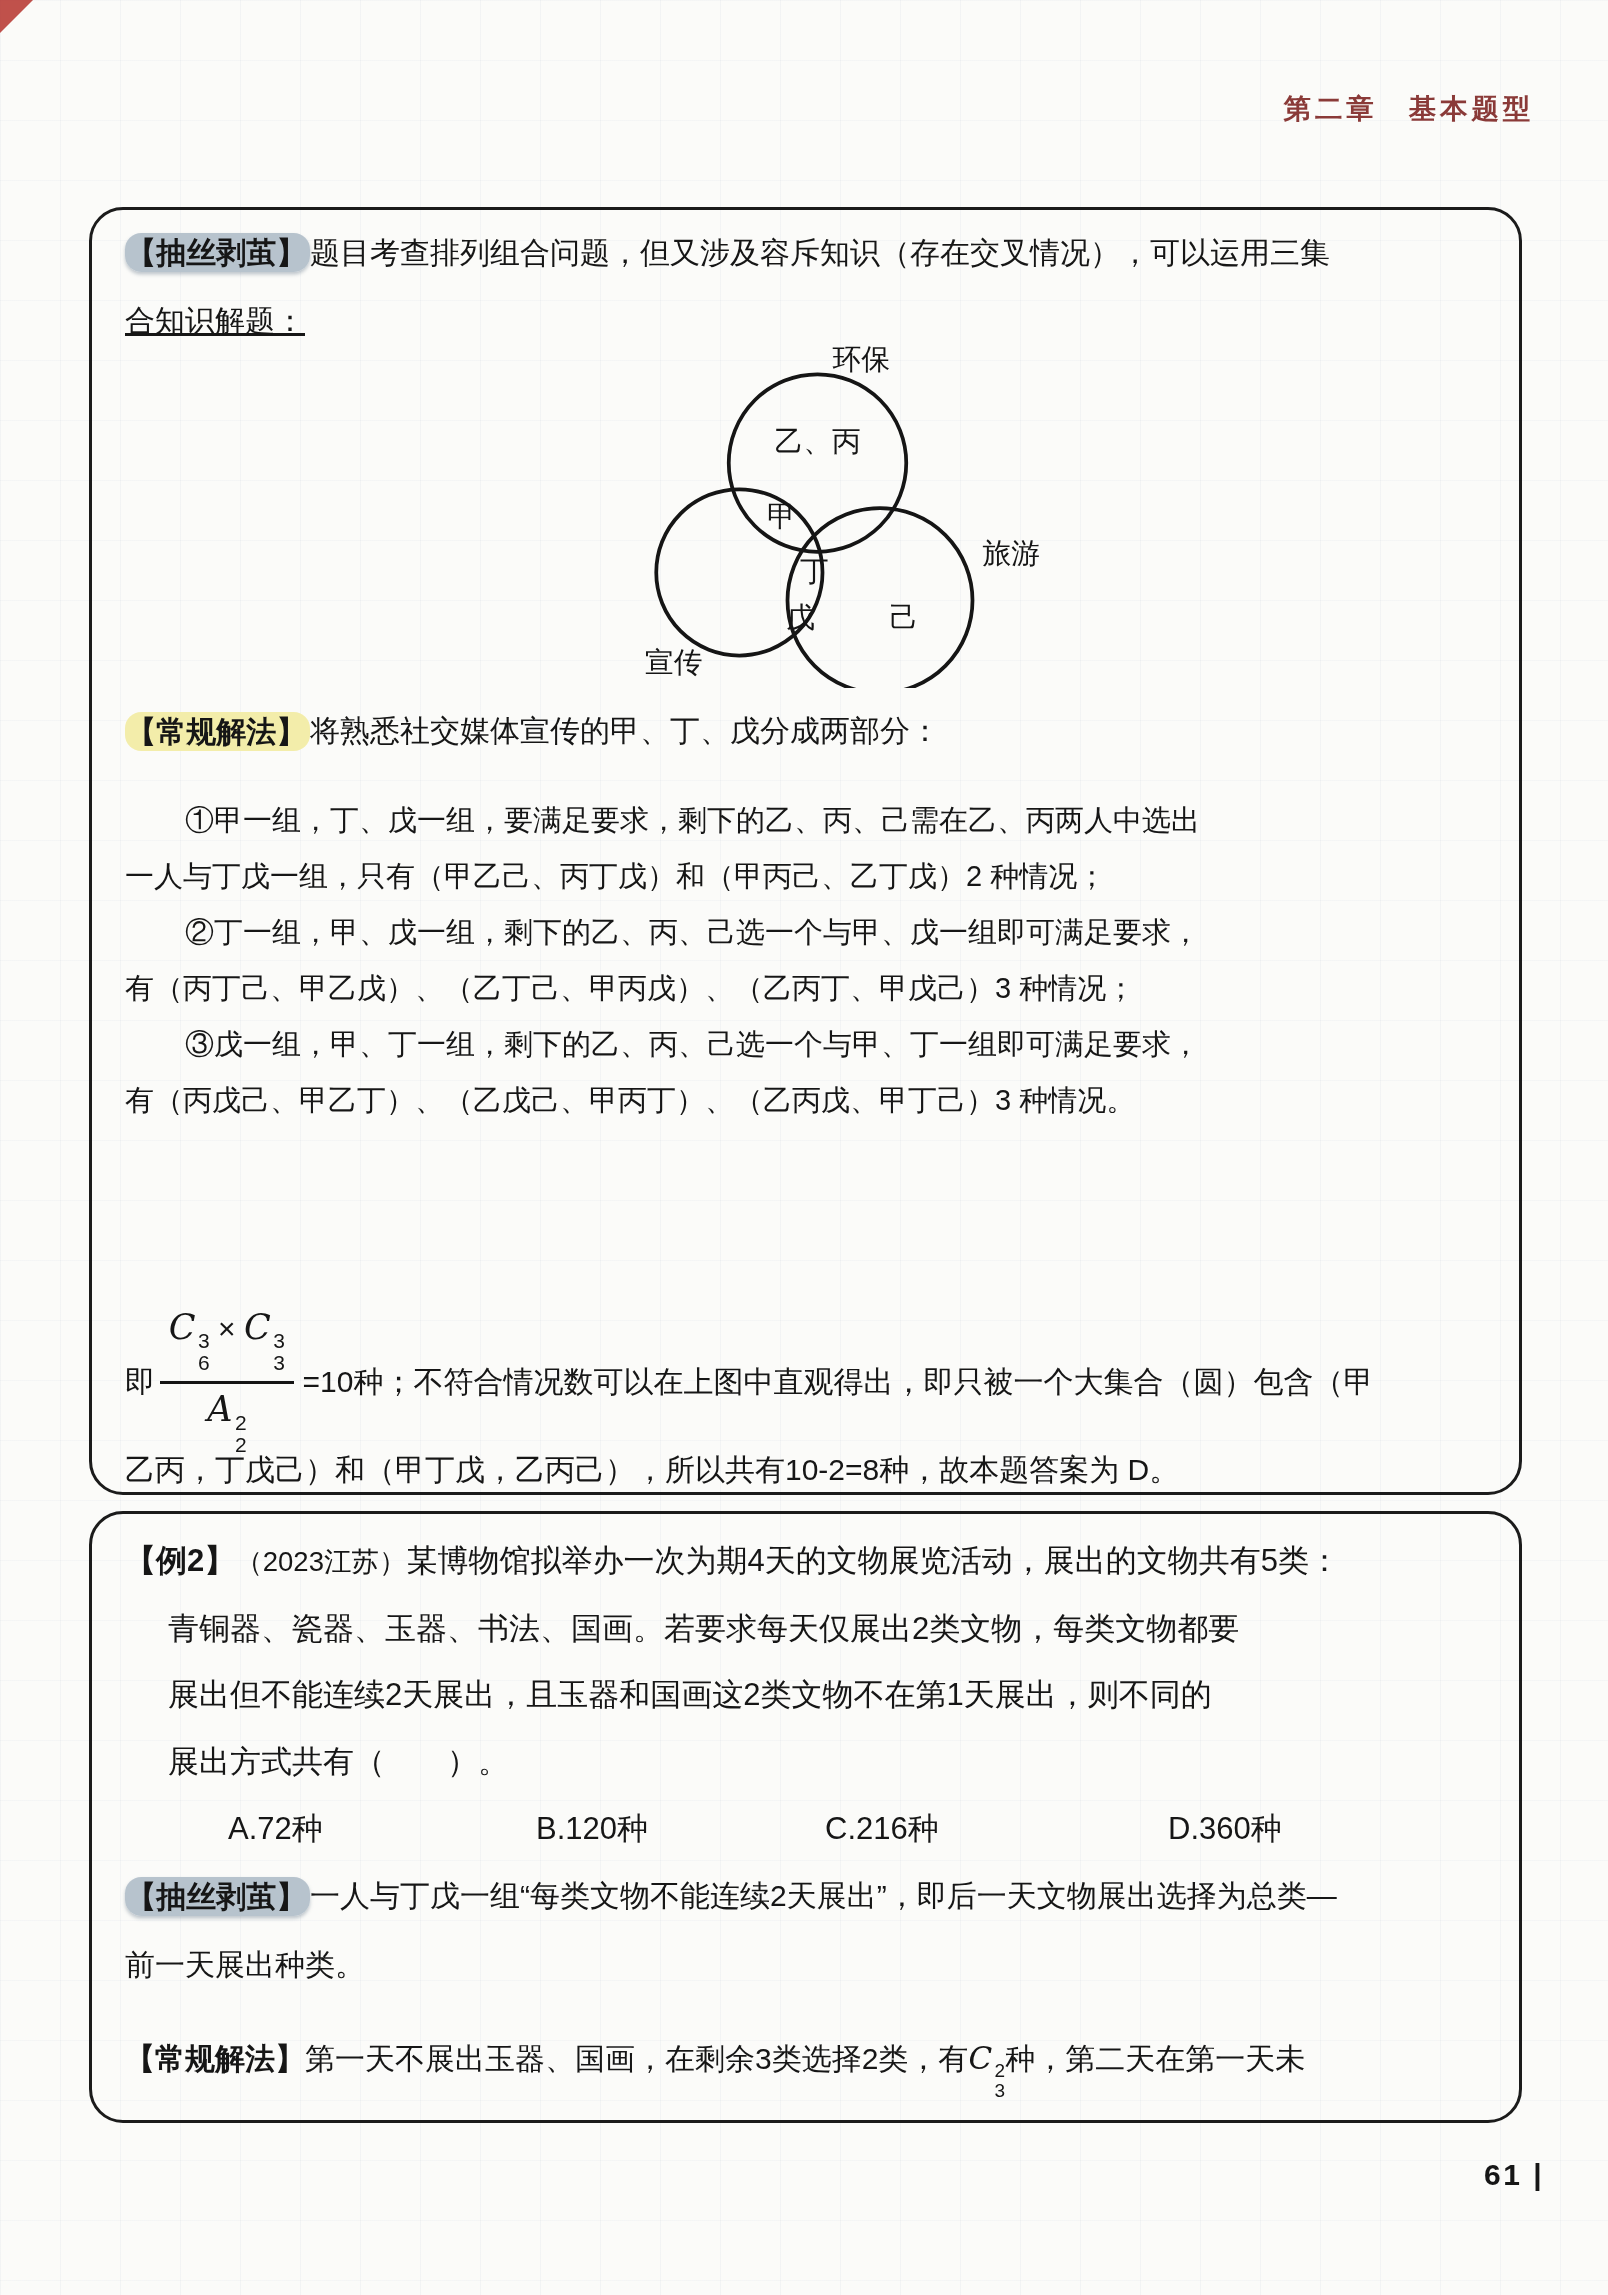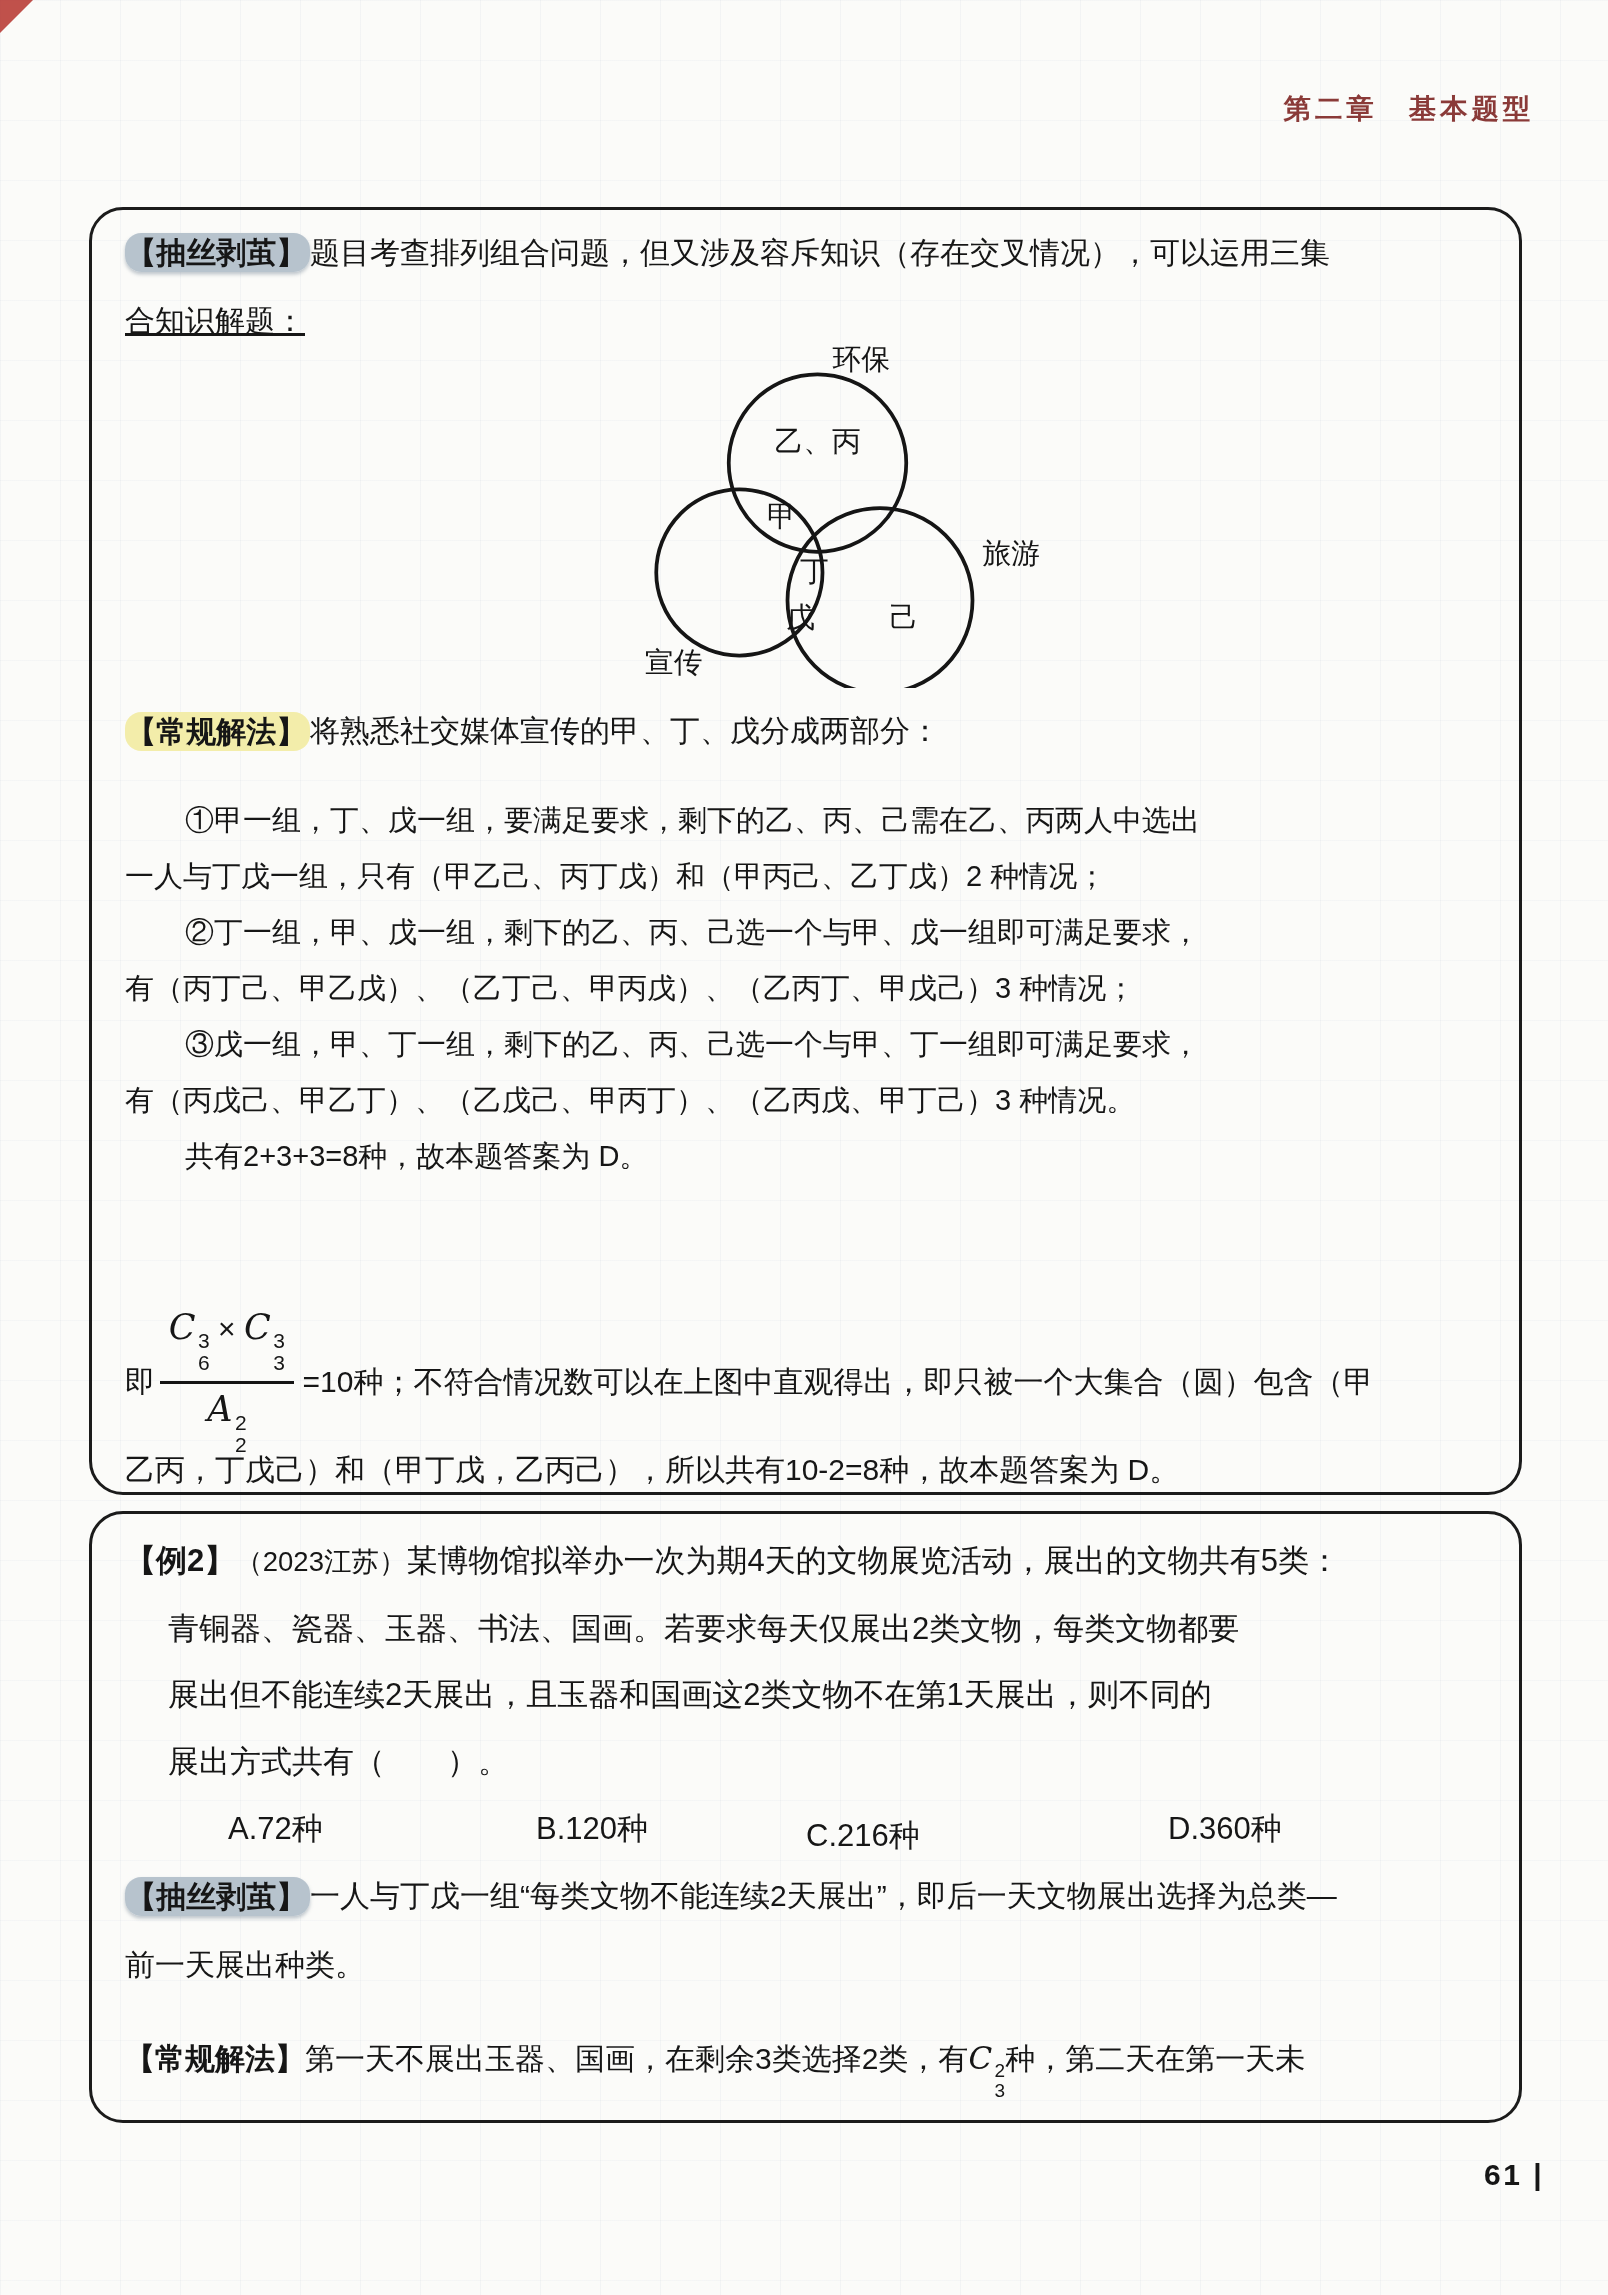--- a/index.html
+++ b/index.html
@@ -90,21 +90,20 @@
       <span class="tag hl hl-yellow">【常规解法】</span><span>将熟悉社交媒体宣传的甲、丁、戊分成两部分：</span>
     </div>
 
     <div class="abs steps" style="left:33px;top:582px;">
       <div class="indent">①甲一组，丁、戊一组，要满足要求，剩下的乙、丙、己需在乙、丙两人中选出</div>
       <div>一人与丁戊一组，只有（甲乙己、丙丁戊）和（甲丙己、乙丁戊）2 种情况；</div>
       <div class="indent">②丁一组，甲、戊一组，剩下的乙、丙、己选一个与甲、戊一组即可满足要求，</div>
       <div>有（丙丁己、甲乙戊）、（乙丁己、甲丙戊）、（乙丙丁、甲戊己）3 种情况；</div>
       <div class="indent">③戊一组，甲、丁一组，剩下的乙、丙、己选一个与甲、丁一组即可满足要求，</div>
       <div>有（丙戊己、甲乙丁）、（乙戊己、甲丙丁）、（乙丙戊、甲丁己）3 种情况。</div>
-      <div class="indent">共有2+3+3=8种，故本题答案为 D。</div>
     </div>
 
 
     <div class="abs formula-row" style="left:33px;top:1103px;height:138px;">
       <span>即</span>
       <span class="frac">
         <span class="num">
           <span class="mvar"><span>C</span><span class="supsub">
                 <span>3</span>
                 <span>6</span>
@@ -133,21 +132,21 @@
     <div class="abs prob" style="left:33px;top:26px;">
       <span class="tag" style="font-size:31px;">【例2】</span><span style="font-size:27.5px;">（2023江苏）</span><span>某博物馆拟举办一次为期4天的文物展览活动，展出的文物共有5类：</span>
     </div>
     <div class="abs prob" style="left:76px;top:94px;">青铜器、瓷器、玉器、书法、国画。若要求每天仅展出2类文物，每类文物都要</div>
     <div class="abs prob" style="left:76px;top:160px;">展出但不能连续2天展出，且玉器和国画这2类文物不在第1天展出，则不同的</div>
     <div class="abs prob" style="left:76px;top:227px;">展出方式共有（　　）。</div>
 
     <div class="abs opt-row" style="left:33px;top:294px;width:1352px;">
       <span class="opt" style="left:103px;">A.72种</span>
       <span class="opt" style="left:411px;">B.120种</span>
-      <span class="opt" style="left:681px;margin-top:7px;">C.216种</span>
+      <span class="opt" style="left:700px;">C.216种</span>
       <span class="opt" style="left:1043px;">D.360种</span>
     </div>
 
     <div class="abs line" style="left:33px;top:362px;">
       <span class="tag hl hl-gray">【抽丝剥茧】</span><span>一人与丁戊一组“每类文物不能连续2天展出”，即后一天文物展出选择为总类—</span>
     </div>
     <div class="abs line" style="left:33px;top:431px;">前一天展出种类。</div>
 
     <div class="abs line" style="left:33px;top:524px;">
       <span class="tag">【常规解法】</span><span>第一天不展出玉器、国画，在剩余3类选择2类，有</span><span class="mvar" style="font-size:31px;"><span>C</span><span class="supsub" style="font-size:19px;line-height:20px;vertical-align:-7.5px;">

